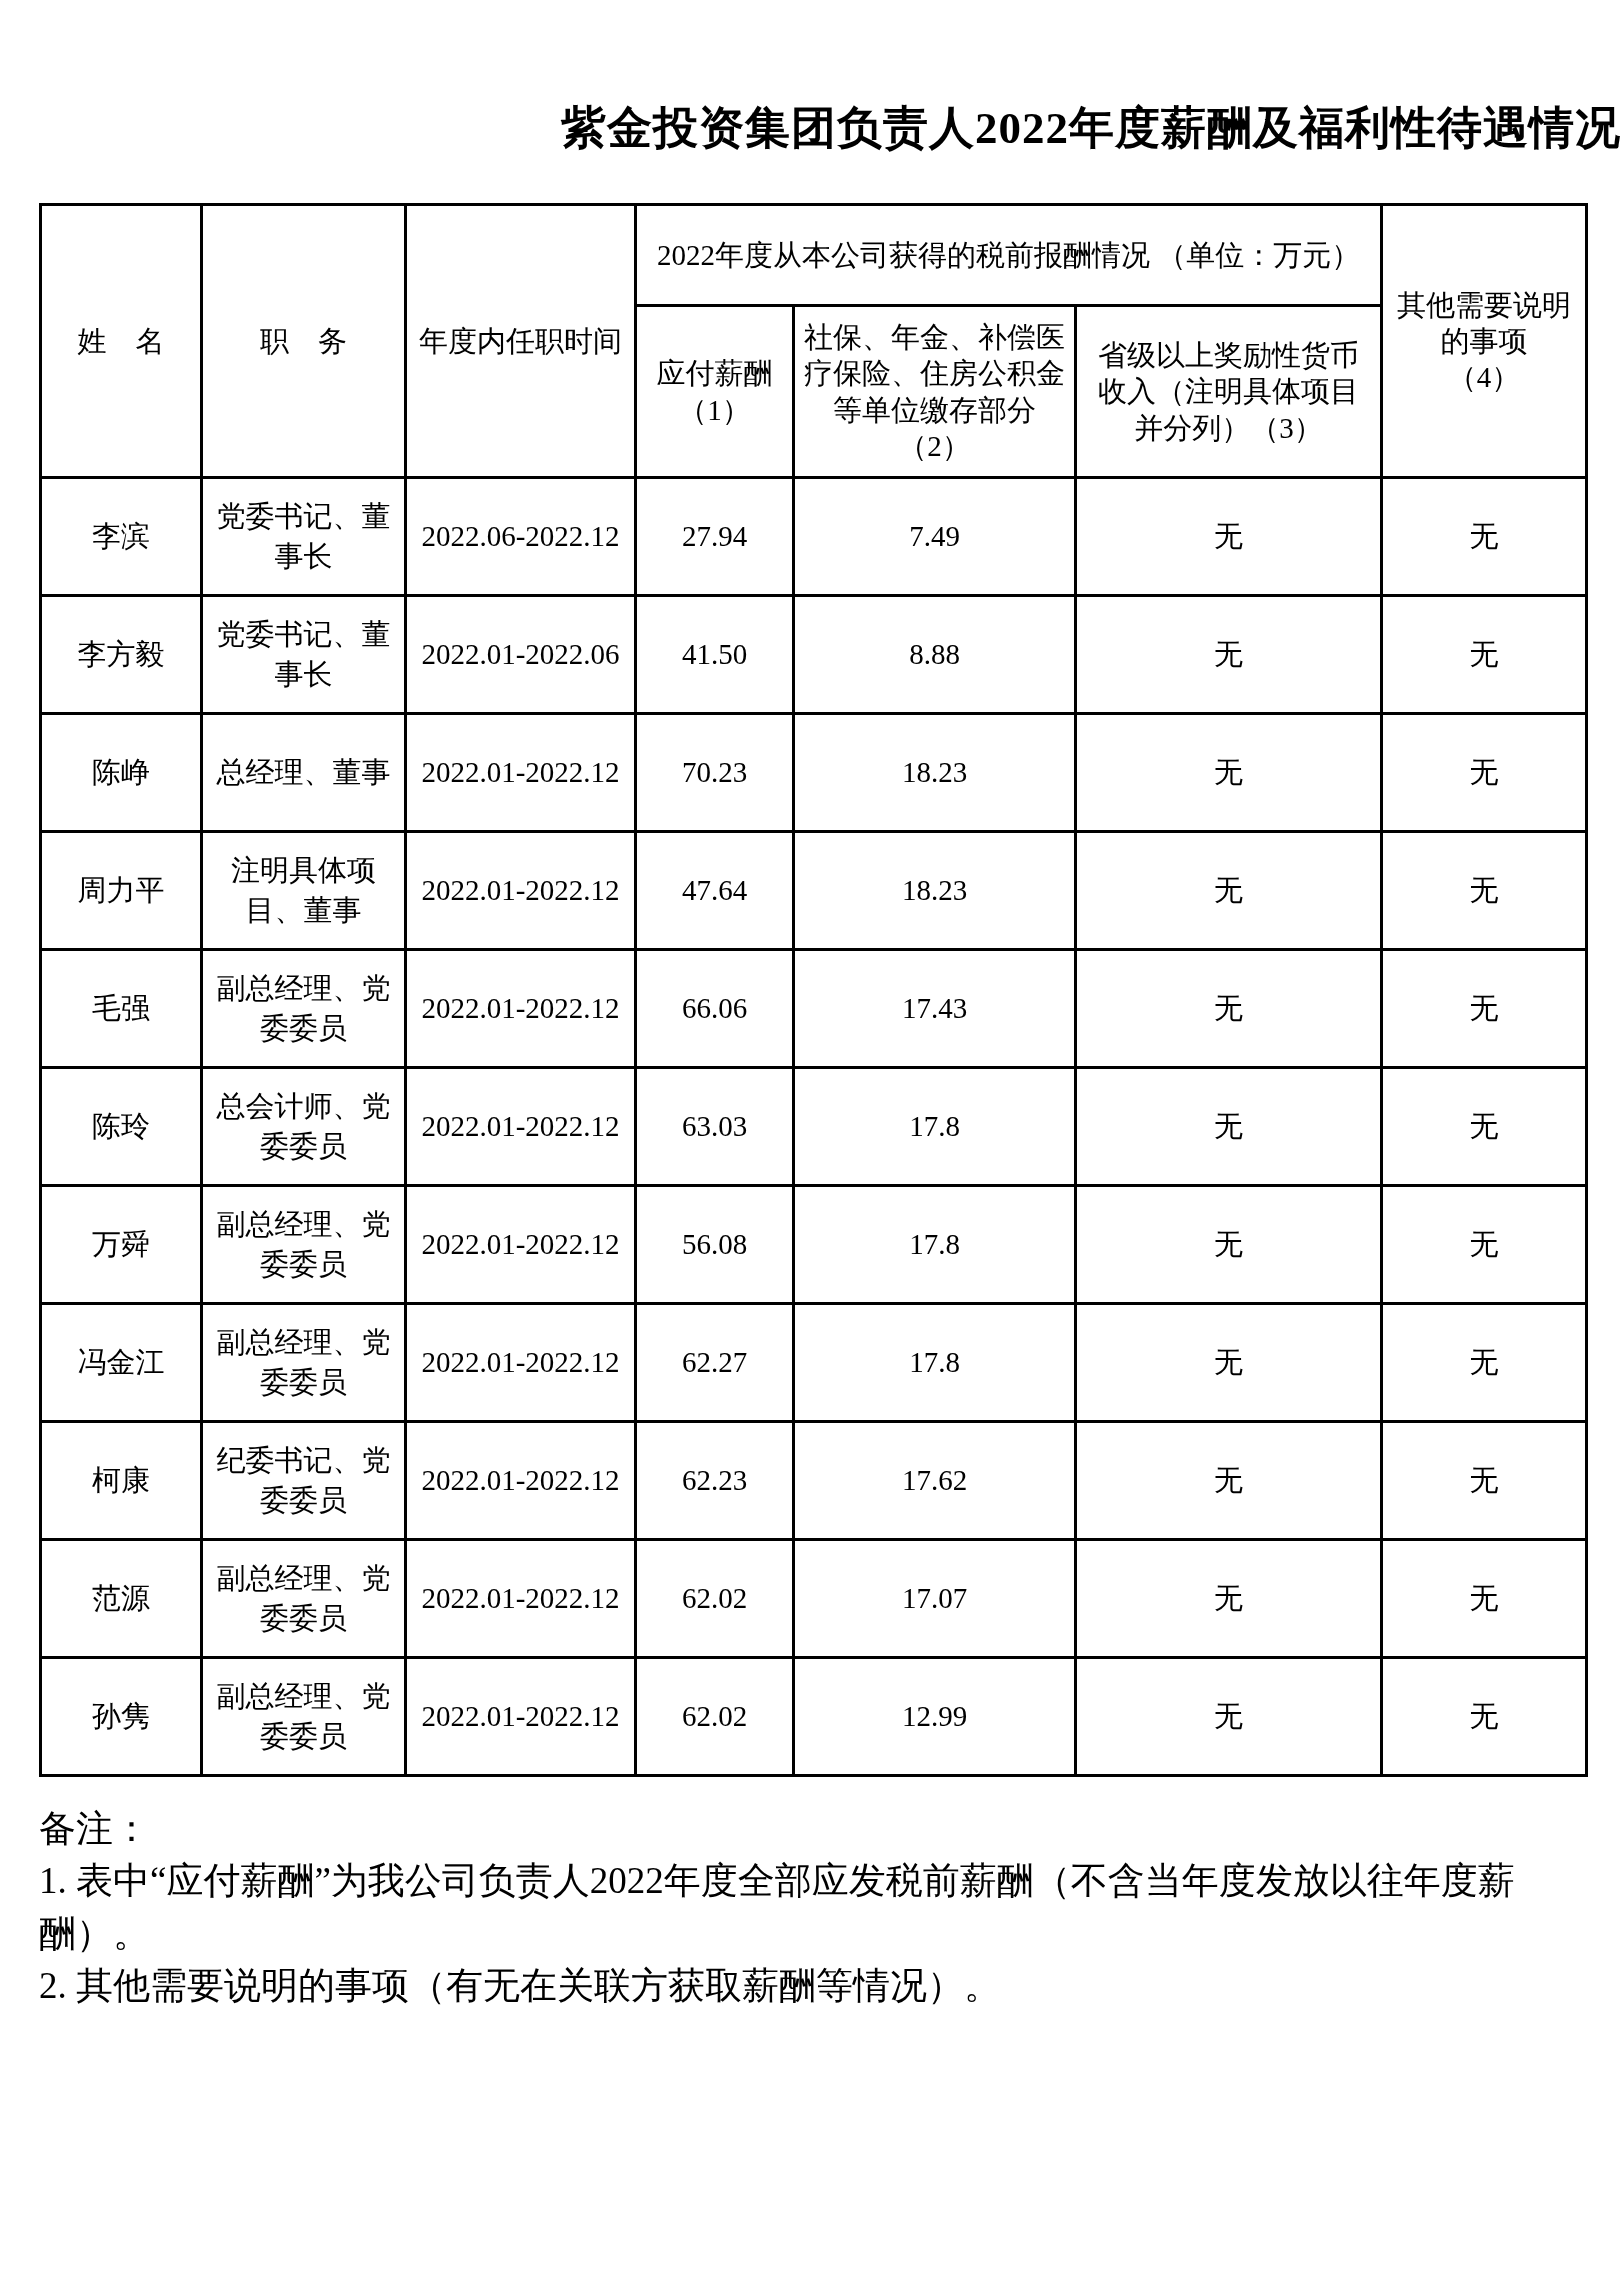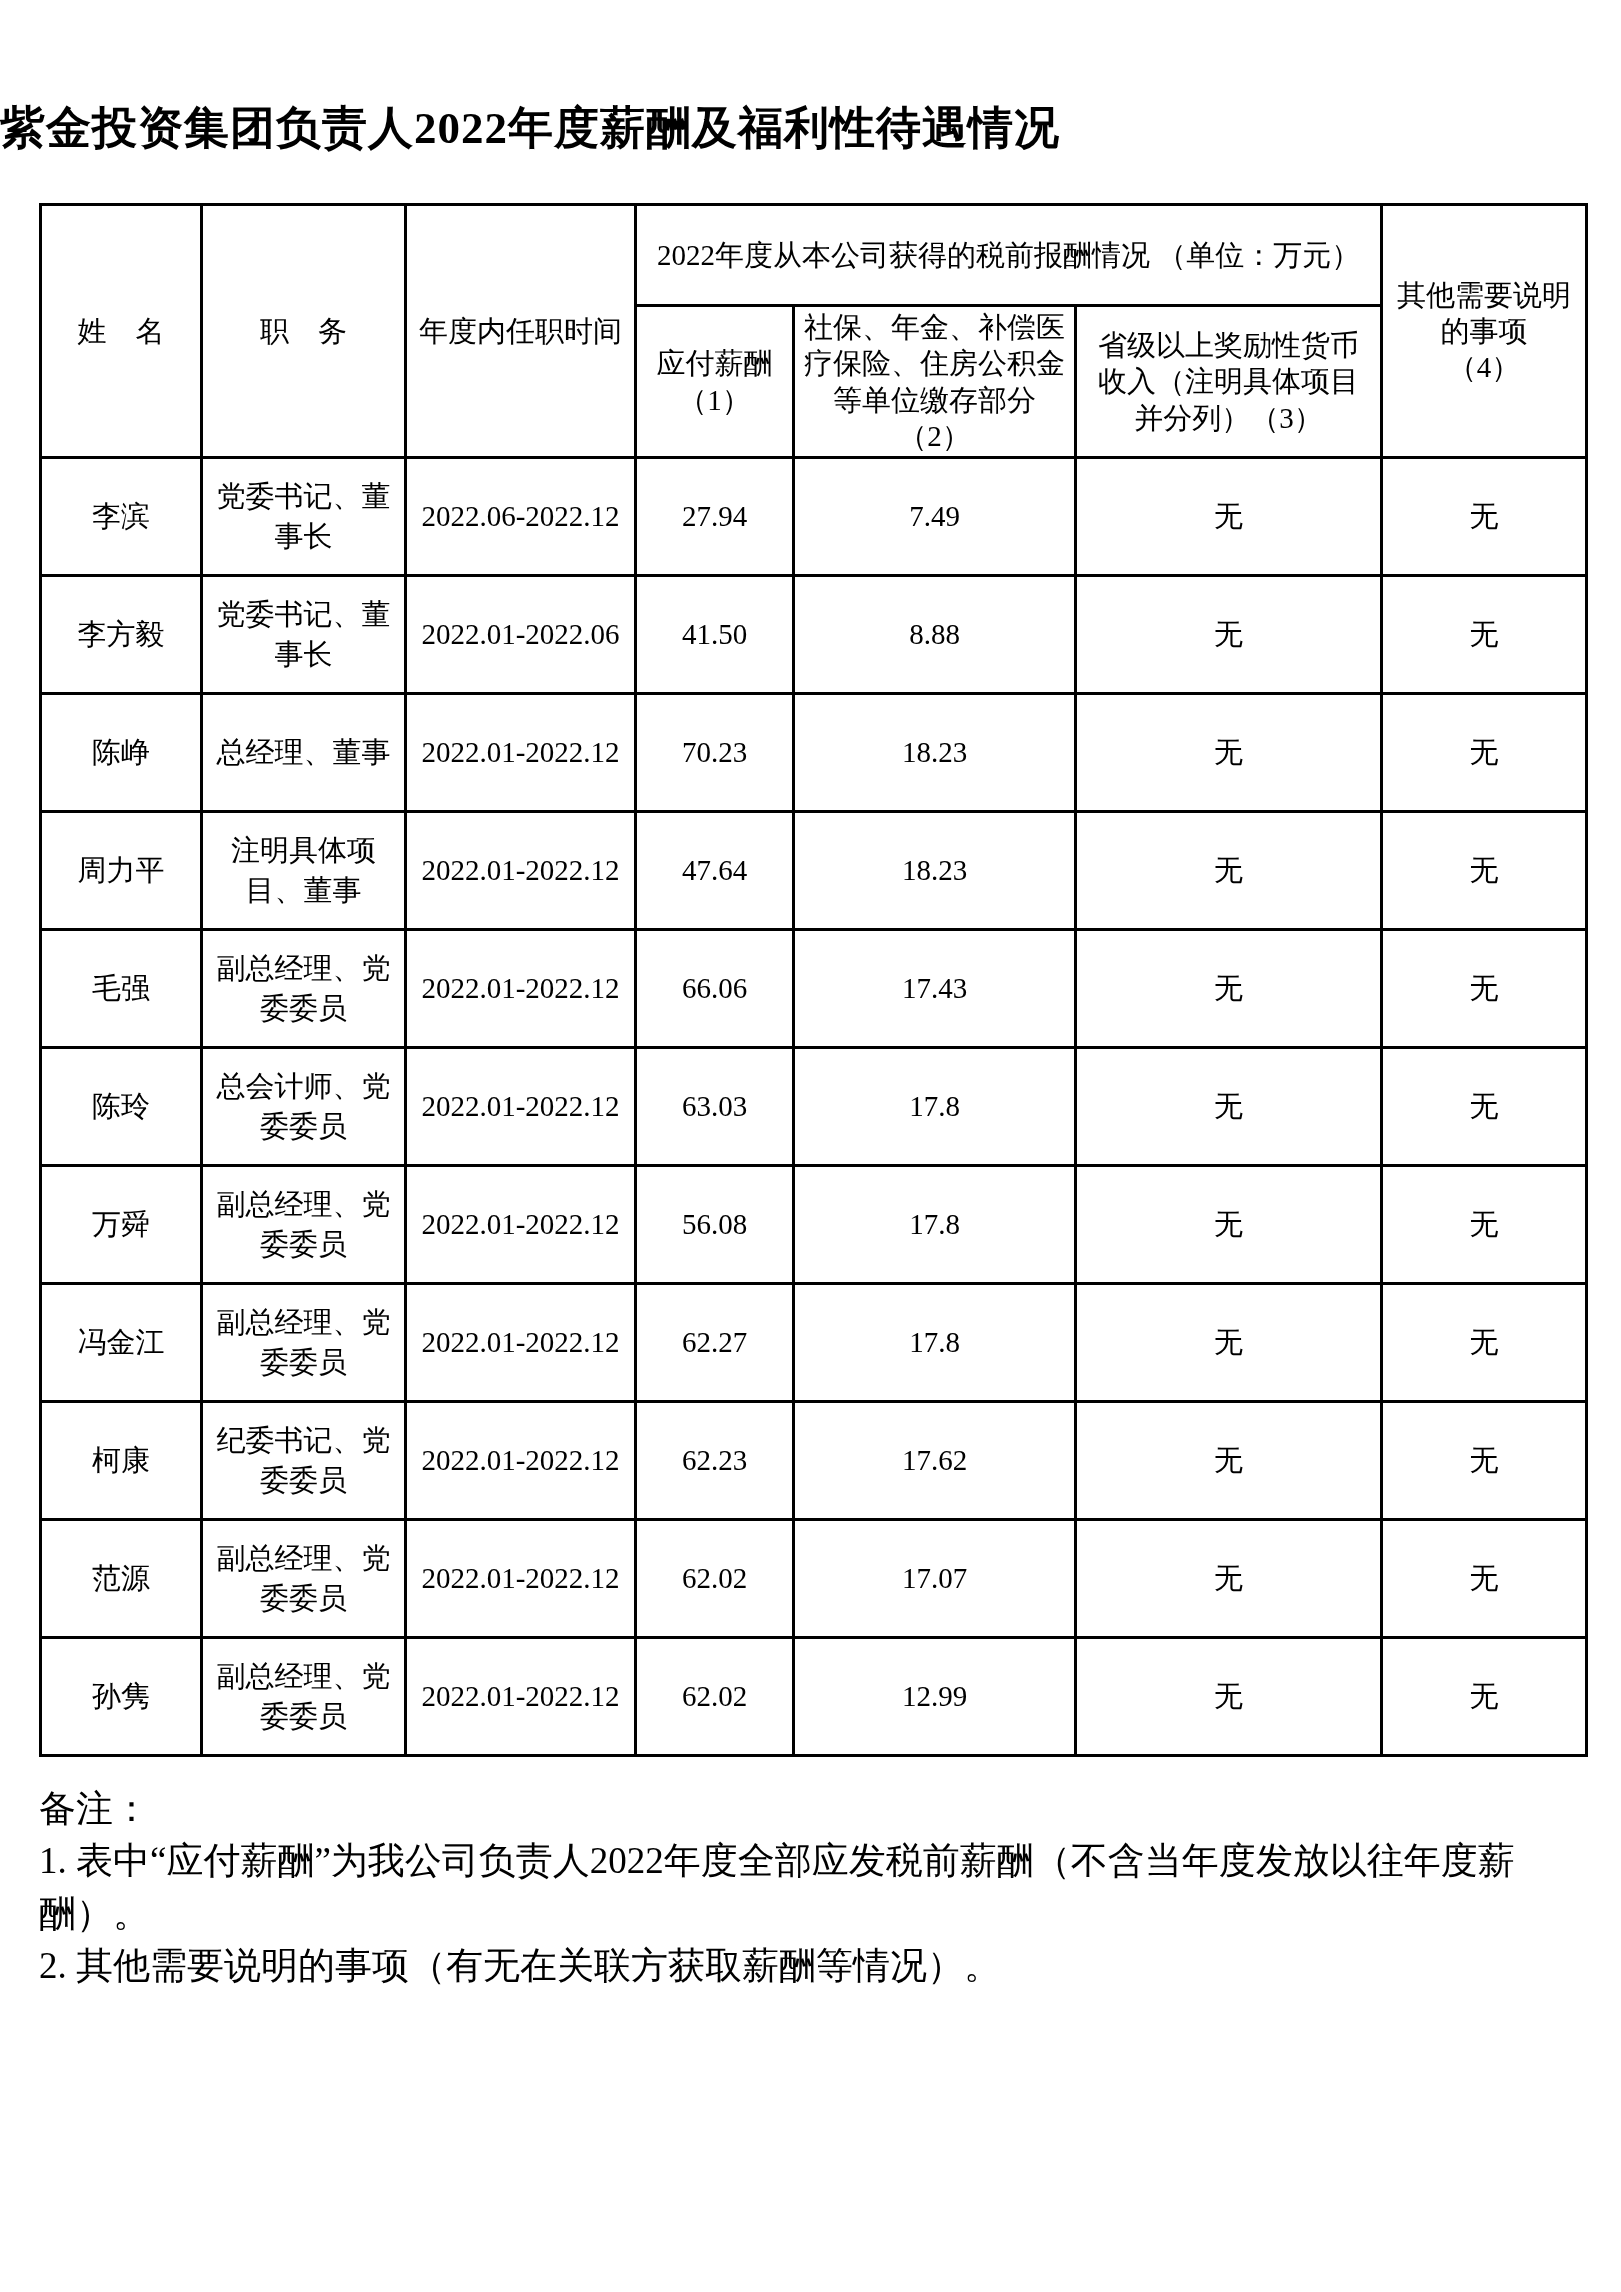--- a/index.html
+++ b/index.html
@@ -8,21 +8,21 @@
     width: 1621px;
     height: 2293px;
     background: #ffffff;
     color: #000000;
     font-family: "Liberation Serif", "DejaVu Serif", serif;
     overflow: hidden;
   }
   .title {
     margin: 0;
     padding-top: 98px;
-    text-align: left;
+    text-align: right;
     font-size: 45px;
     font-weight: 700;
     letter-spacing: 1px;
   }
   .salary-table {
     border-collapse: collapse;
     table-layout: fixed;
     margin: 45px 0 0 39px;
     width: 1546px;
   }
@@ -30,21 +30,21 @@
     border: 3.9px solid #000000;
     text-align: center;
     vertical-align: middle;
     font-weight: 400;
     overflow: hidden;
   }
   .salary-table th {
     font-size: 29px;
     line-height: 1.25;
     white-space: pre-line;   
-    padding: 2px 2px;
+    padding: 12px 2px;
   }
   .salary-table td {
     font-size: 29px;
     line-height: 1.35;
     padding: 2px 7.8px;
   }
   .row-group-top { height: 101px; }
   .row-group-sub { height: 143px; }
   .salary-table tbody tr { height: 118px; }
   .cell-tenure { white-space: nowrap; padding: 2px 2px; }

